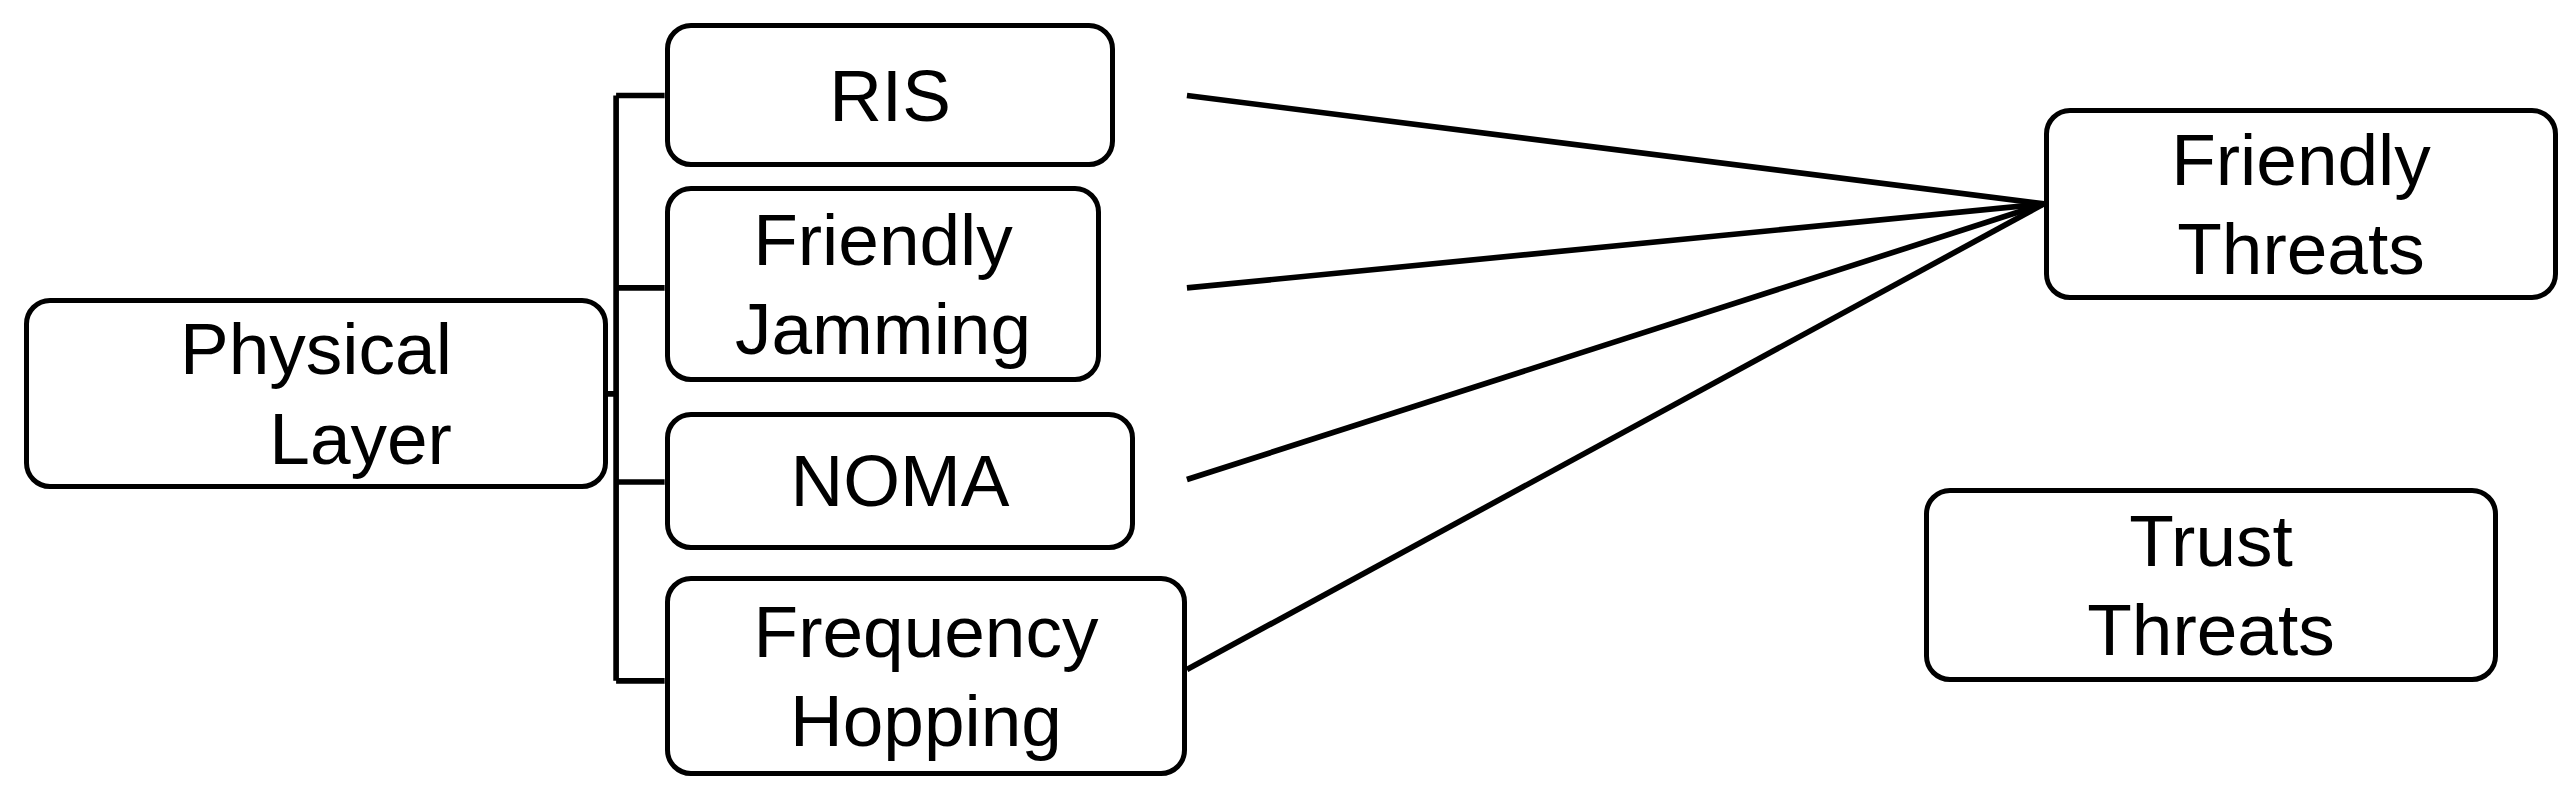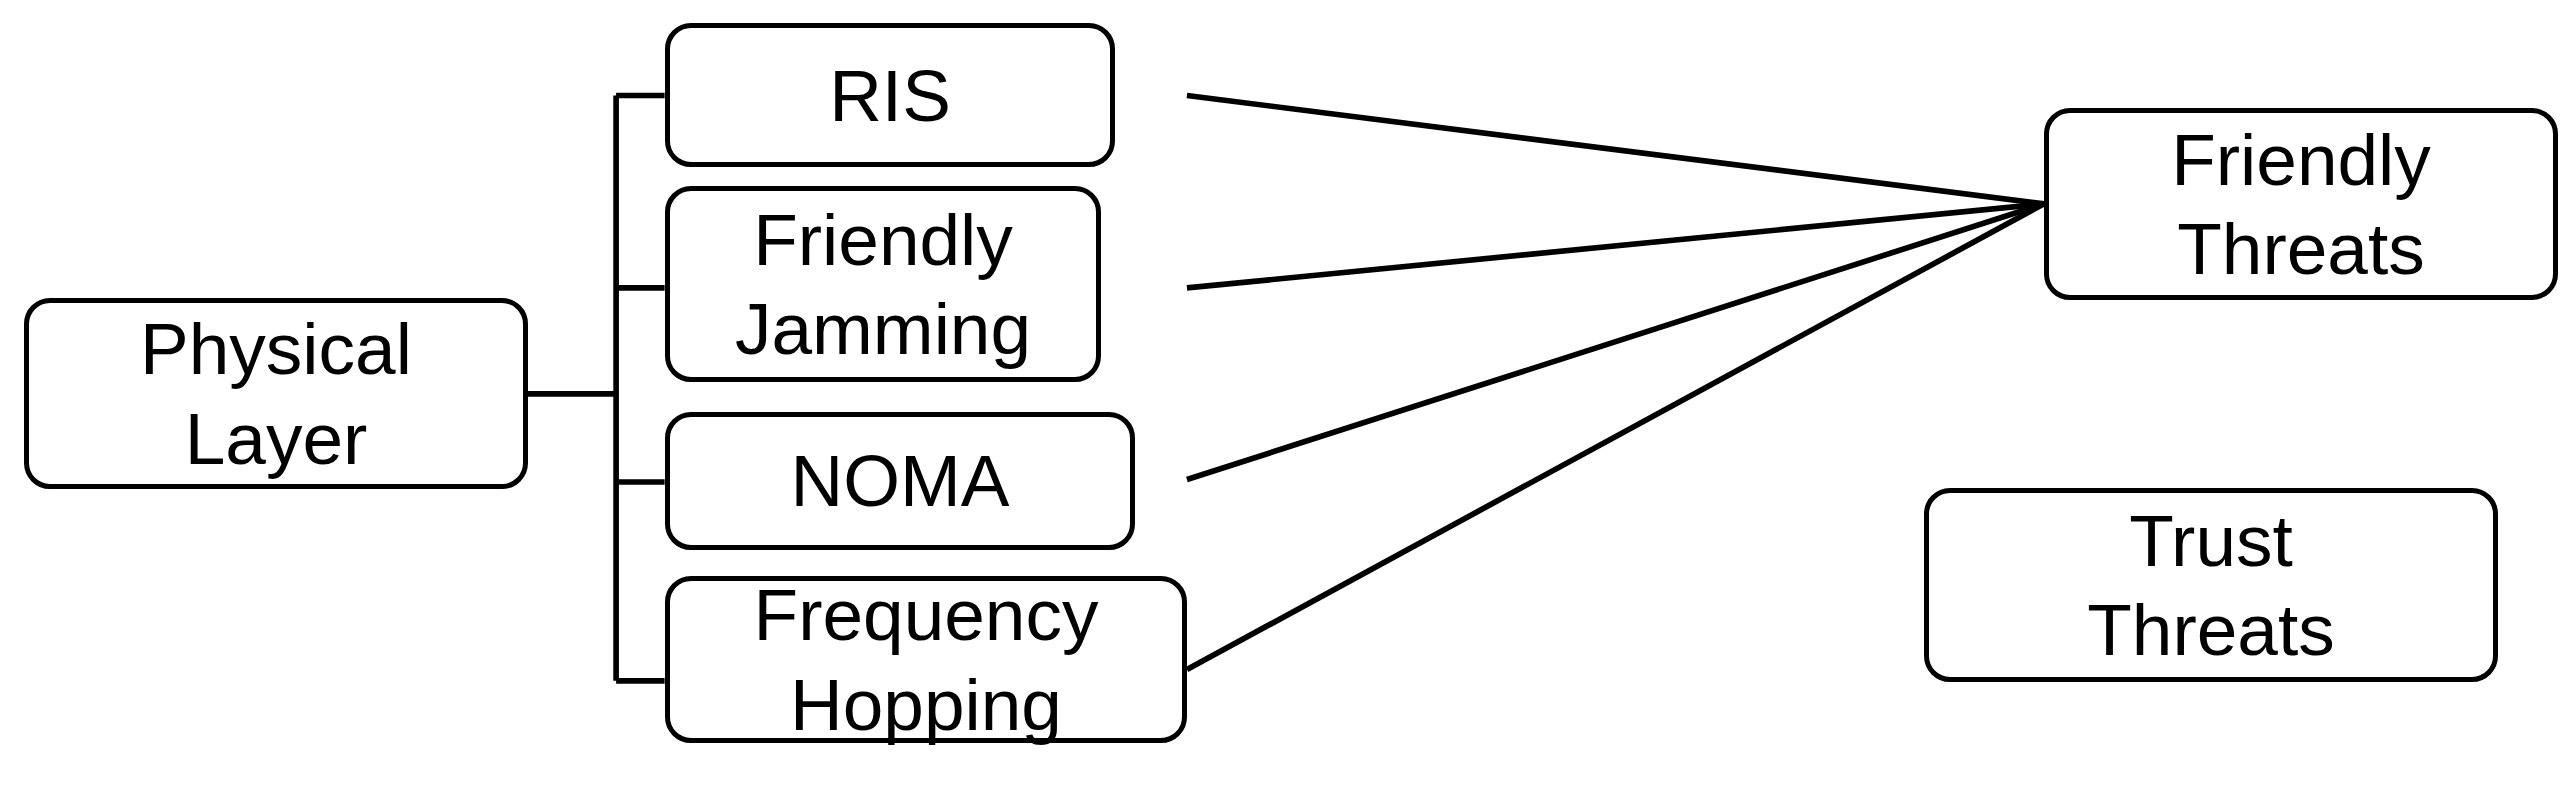--- a/index.html
+++ b/index.html
@@ -41,25 +41,25 @@
     text-align: center;
   }
   .node-label {
     font-size: 73px;
     line-height: 1.22;
     color: #000000;
     white-space: pre-line;
     letter-spacing: 0px;
   }
   
-  [data-name="node-physical-layer"]    { left: 24px;   top: 298px; width: 504px; height: 191px; }
+  [data-name="node-physical-layer"]    { left: 24px;   top: 298px; width: 584px; height: 191px; text-align: right; }
   [data-name="node-ris"]               { left: 665px;  top: 23.4px;  width: 450px; height: 144px; }
   [data-name="node-friendly-jamming"]  { left: 665px;  top: 186px; width: 436px; height: 196px; }
   [data-name="node-noma"]              { left: 665px;  top: 412px; width: 470px; height: 138px; }
-  [data-name="node-frequency-hopping"] { left: 665px;  top: 576px; width: 522px; height: 167px; }
+  [data-name="node-frequency-hopping"] { left: 665px;  top: 576px; width: 522px; height: 200px; }
   [data-name="node-security-threats"]  { left: 2044px; top: 108px; width: 514px; height: 192px; }
   [data-name="node-trust-threats"]     { left: 1924px; top: 488px; width: 574px; height: 194px; }
 </style>
 </head>
 <body>
 
 <div class="canvas" data-name="diagram-canvas">
 
   <svg class="connectors" data-name="connectors" viewBox="0 0 3186 988" xmlns="http://www.w3.org/2000/svg">
 

